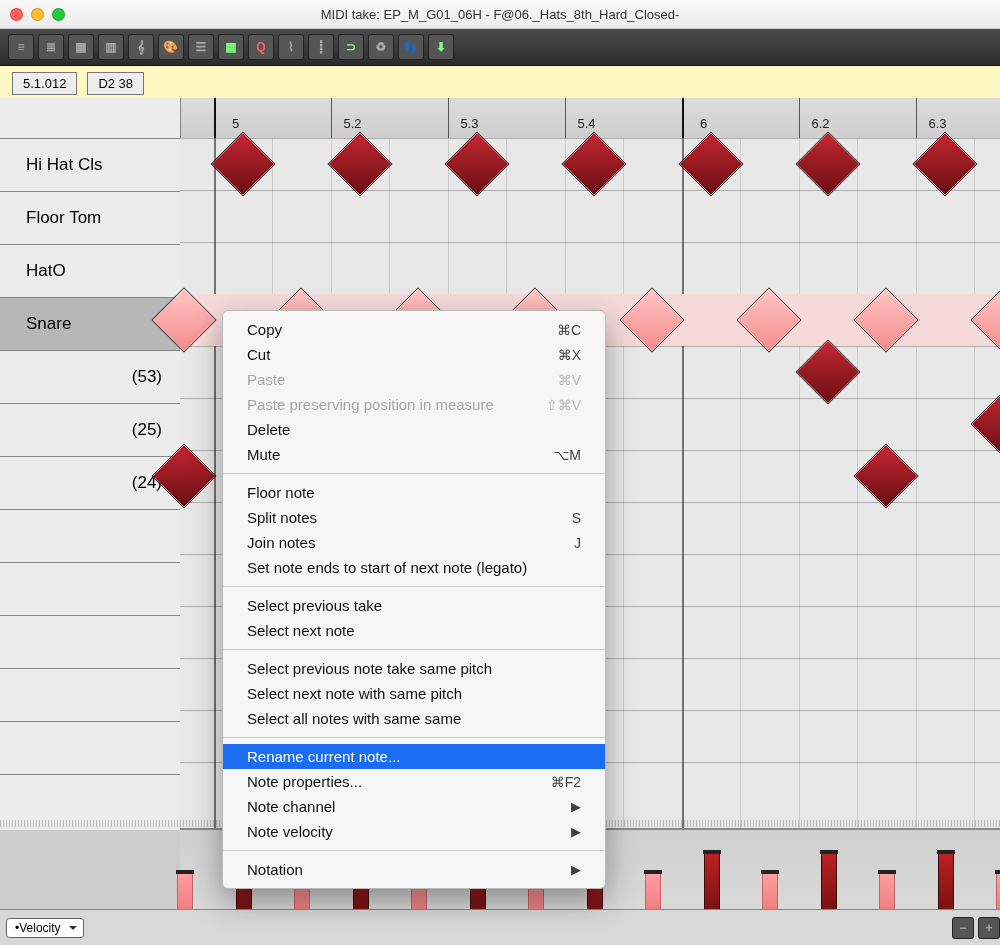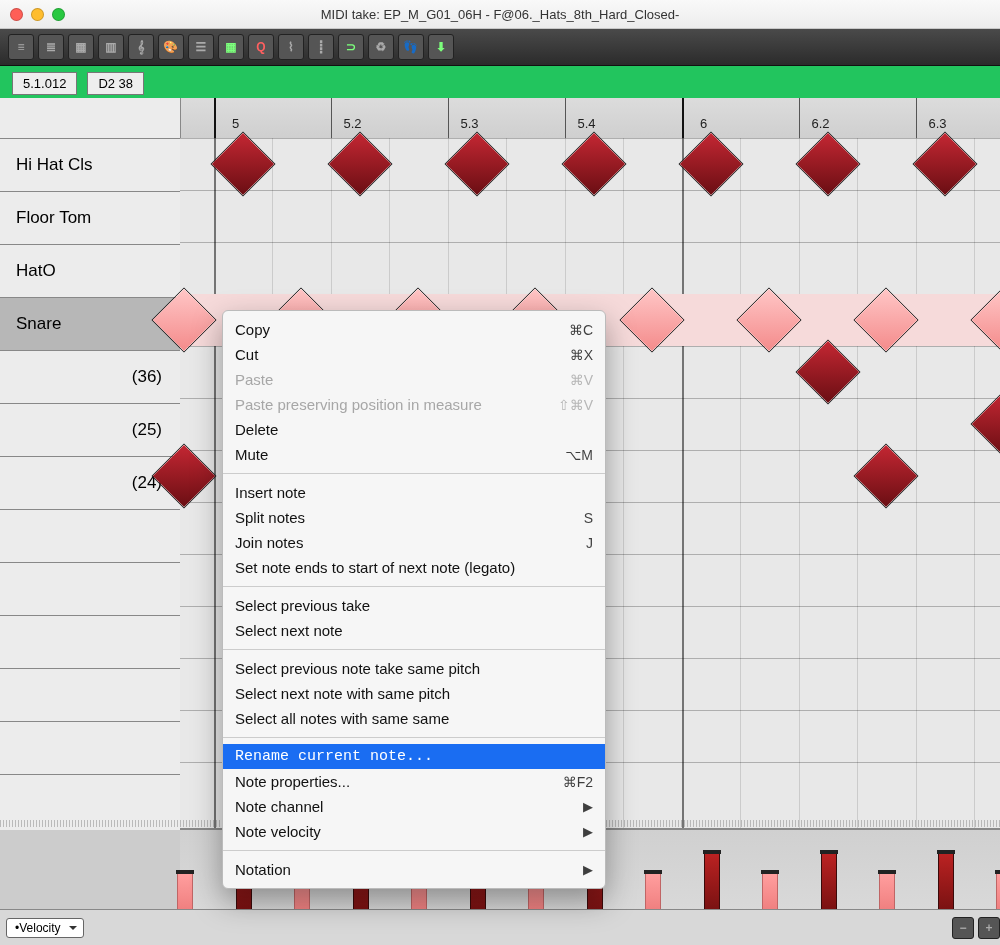--- a/index.html
+++ b/index.html
@@ -47,21 +47,21 @@
   .tbtn {
     width:24px; height:24px;
     background:#555; border:1px solid #222; border-radius:3px;
     display:flex; align-items:center; justify-content:center;
     color:#aaa; font-weight:bold; font-size:12px;
   }
   .tbtn.green { color:#7cff7c; }
   .tbtn.red   { color:#ff6060; }
   
   .infobar {
-    height:34px; background:#22c55e; border-bottom:1px solid #888;
+    height:34px; background:#fef9c3; border-bottom:1px solid #888;
     display:flex; align-items:center; gap:10px; padding-left:12px;
   }
   .infobox {
     background:#eee; border:1px solid #777; padding:3px 10px; font-size:13px;
   }
   
   .ruler {
     position:absolute; left:180px; right:0; top:98px; height:40px;
     background:linear-gradient(#dcdcdc,#cfcfcf);
     border-bottom:1px solid #888;
@@ -89,21 +89,21 @@
   .grid .row-sel {
     position:absolute; left:0; right:0; height:52px; background:#f6dada;
   }
   
   .names {
     position:absolute; left:0; top:98px; bottom:115px; width:180px;
     background:#ececec; border-right:1px solid #888;
   }
   .names .spacer { height:40px; border-bottom:1px solid #888; }
   .names .trk {
-    height:52px; display:flex; align-items:center; padding:0 16px;
+    height:52px; display:flex; align-items:center; padding:0 26px;
     border-bottom:1px solid #888; font-size:17px;
   }
   .names .trk.right { justify-content:flex-end; padding-right:18px; }
   .names .trk.selected { background:#b7b7b7; }
   
   .diamond {
     position:absolute; width:44px; height:44px;
     transform:translate(-50%,-50%) rotate(45deg);
     box-shadow:0 0 0 1px #222;
   }
@@ -144,24 +144,24 @@
   }
   
   .ctxmenu {
     position:absolute; left:222px; top:310px; width:382px;
     background:#f6f6f6; border:1px solid #bbb; border-radius:6px;
     box-shadow:0 12px 30px rgba(0,0,0,.35);
     padding:6px 0; z-index:50;
   }
   .ctxmenu .item {
     display:flex; align-items:center; justify-content:space-between;
-    padding:4px 12px; font-size:15px; color:#111;
+    padding:4px 24px; font-size:15px; color:#111;
   }
   .ctxmenu .item.disabled { color:#a7a7a7; }
-  .ctxmenu .item.sel { background:#1a6df2; color:#fff;font-family:Liberation Mono, monospace; }
+  .ctxmenu .item.sel { background:#1a6df2; color:#fff; }
   .ctxmenu .sep { height:1px; background:#ccc; margin:6px 0; }
   .ctxmenu .shc { color:inherit; opacity:.8; font-size:14px; }
   .ctxmenu .arrow { font-size:13px; opacity:.8; }
   
   .hresize {
     position:absolute; left:0; right:0; height:7px;
     background: repeating-linear-gradient(90deg,#888 0 1px,transparent 1px 3px);
     opacity:.5;
   }
 </style>
@@ -217,21 +217,21 @@
     <div class="lbl" style="left: 757.5px;">6.3</div>
   </div>
 
 <div class="names">
   <div class="spacer"></div>
   <div id="track-names">
       <div class="trk">Hi Hat Cls</div>
       <div class="trk">Floor Tom</div>
       <div class="trk">HatO</div>
       <div class="trk selected">Snare</div>
-      <div class="trk right">(36)</div>
+      <div class="trk right">(53)</div>
       <div class="trk right">(25)</div>
       <div class="trk right">(24)</div>
       <div class="trk"></div>
       <div class="trk"></div>
       <div class="trk"></div>
       <div class="trk"></div>
       <div class="trk"></div>
     </div>
 </div>
 
@@ -361,21 +361,21 @@
     </div>
     <div class="item">
       <span>Delete</span>
     </div>
     <div class="item">
       <span>Mute</span>
       <span class="shc">⌥M</span>
     </div>
     <div class="sep"></div>
     <div class="item">
-      <span>Insert note</span>
+      <span>Floor note</span>
     </div>
     <div class="item">
       <span>Split notes</span>
       <span class="shc">S</span>
     </div>
     <div class="item">
       <span>Join notes</span>
       <span class="shc">J</span>
     </div>
     <div class="item">

